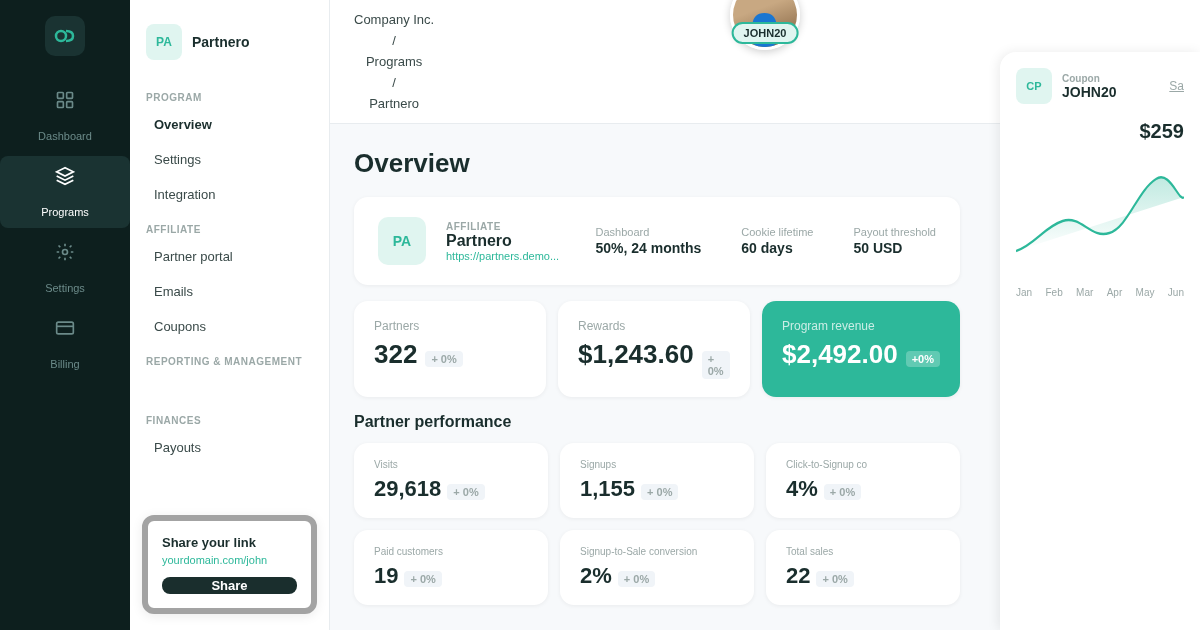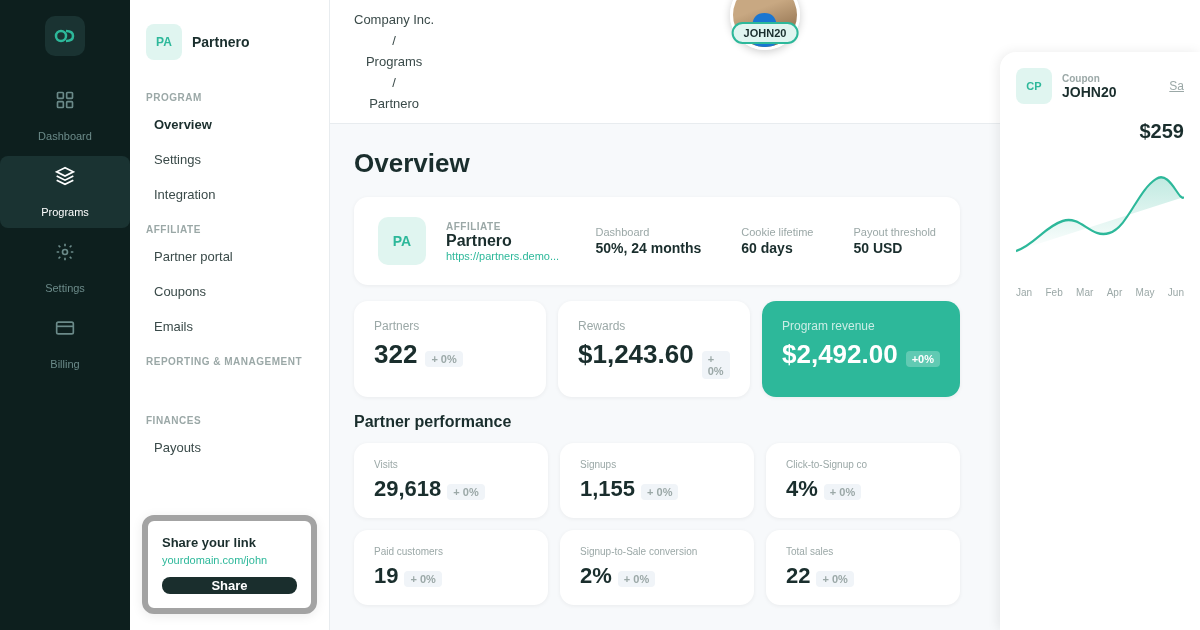--- a/index.html
+++ b/index.html
@@ -231,22 +231,22 @@
     <div class="pa-badge">PA</div>
     <span class="panel-program-title">Partnero</span>
   </div>
   <span class="section-label">PROGRAM</span>
   <div class="nav-link active">Overview</div>
   <div class="nav-link">Settings</div>
   <div class="nav-link">Integration</div>
 
   <span class="section-label">AFFILIATE</span>
   <div class="nav-link">Partner portal</div>
+  <div class="nav-link">Emails</div>
   <div class="nav-link">Coupons</div>
-  <div class="nav-link">Emails</div>
 
   <span class="section-label">REPORTING &amp; MANAGEMENT</span>
 
   <span class="section-label" style="margin-top:40px;">FINANCES</span>
   <div class="nav-link">Payouts</div>
 
   <div class="share-box">
     <div class="share-box-title">Share your link</div>
     <div class="share-box-link">yourdomain.com/john</div>
     <button class="share-btn">Share</button>

